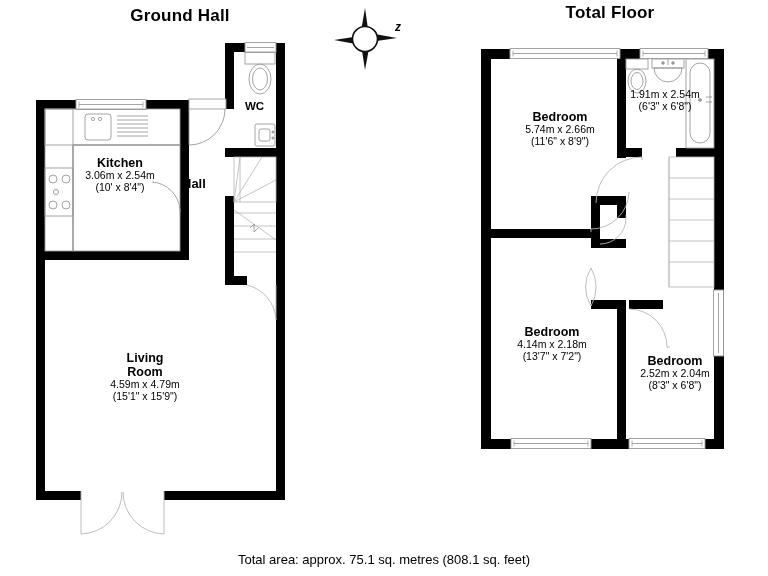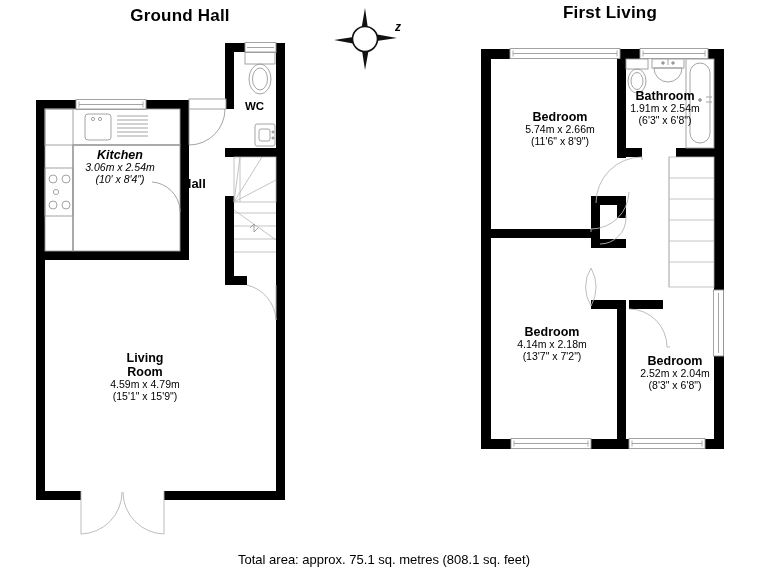--- a/index.html
+++ b/index.html
@@ -81,21 +81,21 @@
     font-weight: bold;
     font-style: italic;
   }
 </style>
 </head>
 <body>
 
 <div class="stage">
 
   <div class="floor-title" id="ground-title">Ground Hall</div>
-  <div class="floor-title" id="first-title">First Living</div>
+  <div class="floor-title" id="first-title">Total Floor</div>
 
   <div class="compass-label">z</div>
 
   <svg class="svg-layer" viewBox="0 0 768 576">
 
     <g>
       <path d="M365 8 L369 36 L374 40 L360 37 Z" fill="#111"></path>
       <path d="M365 70 L361 44 L356 39 L370 43 Z" fill="#111"></path>
       <path d="M334 40 L360 36 L364 31 L361 45 Z" fill="#111"></path>
       <path d="M397 38 L370 42 L366 47 L369 33 Z" fill="#111"></path>
@@ -368,21 +368,21 @@
         <line x1="669" y1="178" x2="714" y2="178"></line>
         <line x1="669" y1="199" x2="714" y2="199"></line>
         <line x1="669" y1="220" x2="714" y2="220"></line>
         <line x1="669" y1="241" x2="714" y2="241"></line>
         <line x1="669" y1="262" x2="714" y2="262"></line>
         <line x1="669" y1="157" x2="669" y2="287"></line>
       </g>
     </g>
   </svg>
 
-  <div class="room-label" id="lbl-kitchen" style="left:55px; top:148px; width:130px;font-style:italic;">
+  <div class="room-label" id="lbl-kitchen" style="left:55px; top:156px; width:130px;">
     <span class="rname">Kitchen</span>
     <span class="rdim">3.06m x 2.54m</span>
     <span class="rimp">(10' x 8'4")</span>
   </div>
 
   <div class="room-label" id="lbl-living" style="left:75px; top:351px; width:140px;">
     <span class="rname">Living</span>
     <span class="rname">Room</span>
     <span class="rdim">4.59m x 4.79m</span>
     <span class="rimp">(15'1" x 15'9")</span>
@@ -392,21 +392,20 @@
 
   <div class="plain-label" id="lbl-wc" style="left:245px; top:100px; font-size:11.5px;">WC</div>
 
   <div class="room-label" id="lbl-bed1" style="left:490px; top:110px; width:140px;">
     <span class="rname">Bedroom</span>
     <span class="rdim">5.74m x 2.66m</span>
     <span class="rimp">(11'6" x 8'9")</span>
   </div>
 
   <div class="room-label" id="lbl-bath" style="left:600px; top:89px; width:130px;">
-    <span class="rname">Bathroom</span>
     <span class="rdim">1.91m x 2.54m</span>
     <span class="rimp">(6'3" x 6'8")</span>
   </div>
 
   <div class="room-label" id="lbl-bed2" style="left:487px; top:325px; width:130px;">
     <span class="rname">Bedroom</span>
     <span class="rdim">4.14m x 2.18m</span>
     <span class="rimp">(13'7" x 7'2")</span>
   </div>
 

